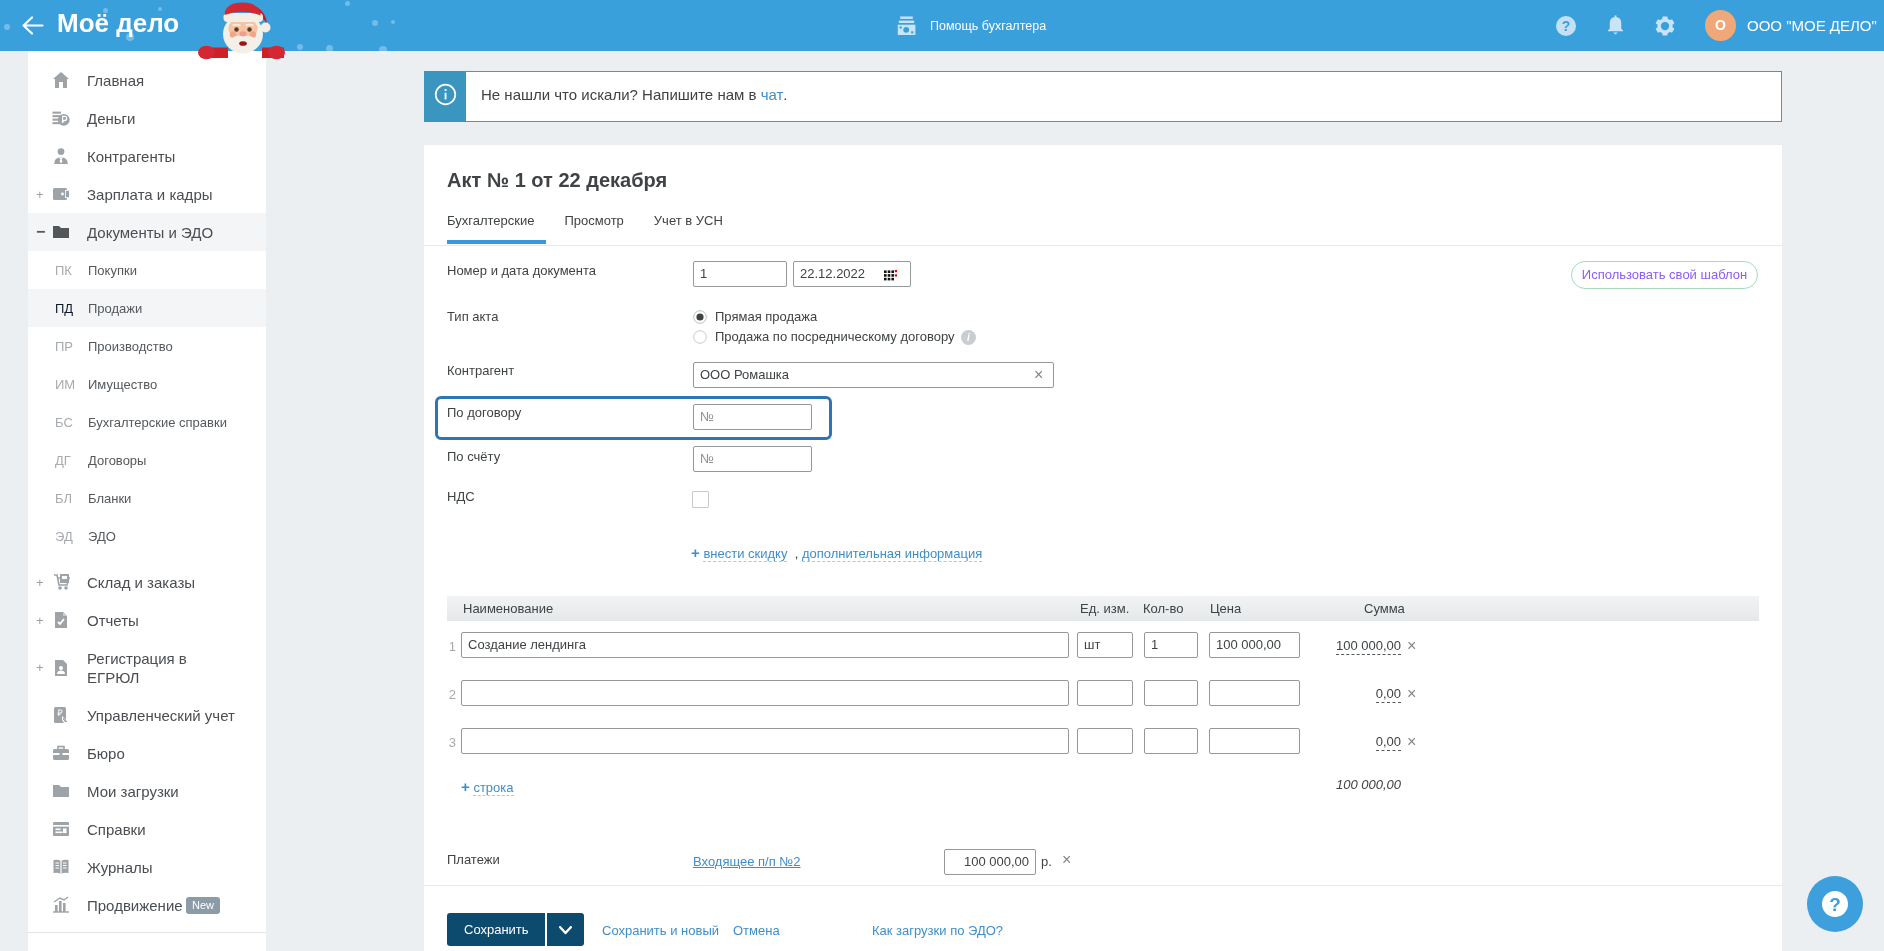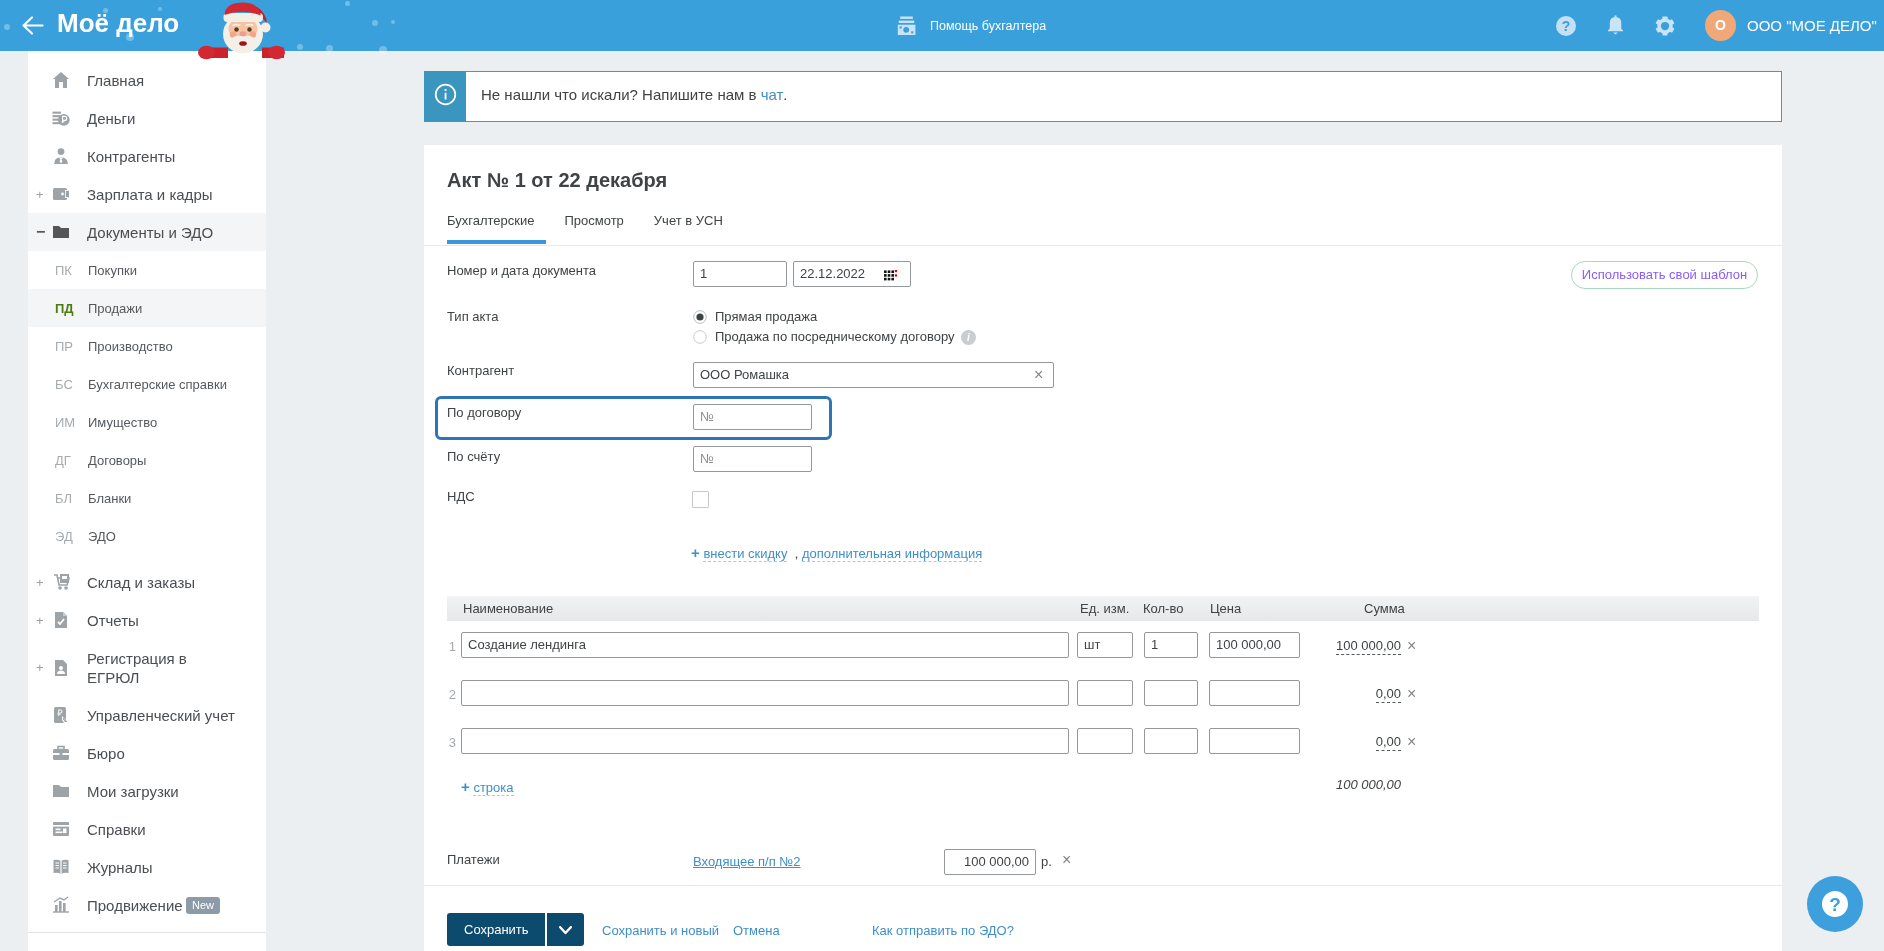--- a/index.html
+++ b/index.html
@@ -21,21 +21,21 @@
   .mi { position:relative; height:38px; display:flex; align-items:center; font-size:15px; color:#4A4E52; }
   .mi .ic { position:absolute; left:24px; width:18px; height:18px; top:50%; transform:translateY(-50%); }
   .mi .lbl { position:absolute; left:59px; white-space:nowrap; }
   .mi .pm { position:absolute; left:8px; color:#9CA1A5; font-size:13px; }
   .mi.active .pm { color:#55595A; font-weight:bold; }
   .mi.active { background:#F4F5F6; }
   .smi { position:relative; height:38px; display:flex; align-items:center; font-size:13px; color:#55595D; }
   .smi .code { position:absolute; left:27px; color:#A6ABB0; font-size:13px; }
   .smi .lbl { position:absolute; left:60px; white-space:nowrap; }
   .smi.active { background:#F4F5F6; }
-  .smi.active .code { color:#4d7c0f; font-weight:bold; }
+  .smi.active .code { color:#0f172a; font-weight:normal; }
   .newbadge { display:inline-block; background:#8C9BA8; color:#fff; font-size:11px; border-radius:3px; padding:2px 6px 3px; }
   .sbline { position:absolute; left:0; top:881px; width:238px; border-top:1px solid #E2E4E6; }
 
   .content { position:absolute; left:252px; top:51px; width:1414px; height:900px; background:#ECEFF1; }
   .banner { position:absolute; left:172px; top:20px; width:1358px; height:51px; background:#fff; border:1px solid #3C9CC6; }
   .banner .bicon { position:absolute; left:-1px; top:-1px; width:42px; height:51px; background:#3A96BE; display:flex; align-items:center; justify-content:center; }
   .banner .btext { position:absolute; left:56px; top:0; height:44px; display:flex; align-items:center; font-size:15px; color:#3F4345; }
   a.lnk { color:#3E8FC9; text-decoration:none; }
 
   .card { position:absolute; left:172px; top:94px; width:1358px; height:806px; background:#fff; font-size:13px; }
@@ -191,21 +191,21 @@
 
     <div class="savebtn">
       <span style="position:absolute;left:17px;top:9px;">Сохранить</span>
       <span style="position:absolute;left:98px;top:0;width:2px;height:33px;background:#fff;"></span>
       <svg style="position:absolute;left:112px;top:13px;" width="13" height="10" viewBox="0 0 13 10">
           <path d="M1.2 1.2 L6.5 7 L11.8 1.2" fill="none" stroke="#fff" stroke-width="2.4" stroke-linecap="round" stroke-linejoin="round"></path>
         </svg>
     </div>
     <div class="blink" style="left:178px;"><a class="lnk" href="#">Сохранить и новый</a></div>
     <div class="blink" style="left:309px;"><a class="lnk" href="#">Отмена</a></div>
-    <div class="blink" style="left:448px;"><a class="lnk" href="#">Как отправить по ЭДО?</a></div>
+    <div class="blink" style="left:448px;"><a class="lnk" href="#">Как загрузки по ЭДО?</a></div>
   </div>
 </div>
 
 <div class="header">
   <svg class="back" viewBox="0 0 25 25">
       <path d="M12 4.5 L3.5 12.5 L12 20.5 M3.5 12.5 L22.5 12.5" fill="none" stroke="#fff" stroke-width="2.2" stroke-linecap="round" stroke-linejoin="round"></path>
     </svg>
   <div class="logo">Моё дело</div>
   <div class="snow" style="left:4px;top:24px;width:6px;height:6px;"></div>
   <div class="snow" style="left:59px;top:15px;width:5px;height:5px;"></div>
@@ -346,26 +346,26 @@
     </div>
   <div class="smi active">
       <span class="code">ПД</span>
       <span class="lbl">Продажи</span>
     </div>
   <div class="smi">
       <span class="code">ПР</span>
       <span class="lbl">Производство</span>
     </div>
   <div class="smi">
+      <span class="code">ИМ</span>
+      <span class="lbl">Имущество</span>
+    </div>
+  <div class="smi">
       <span class="code">БС</span>
       <span class="lbl">Бухгалтерские справки</span>
-    </div>
-  <div class="smi">
-      <span class="code">ИМ</span>
-      <span class="lbl">Имущество</span>
     </div>
   <div class="smi">
       <span class="code">ДГ</span>
       <span class="lbl">Договоры</span>
     </div>
   <div class="smi">
       <span class="code">БЛ</span>
       <span class="lbl">Бланки</span>
     </div>
   <div class="smi">

